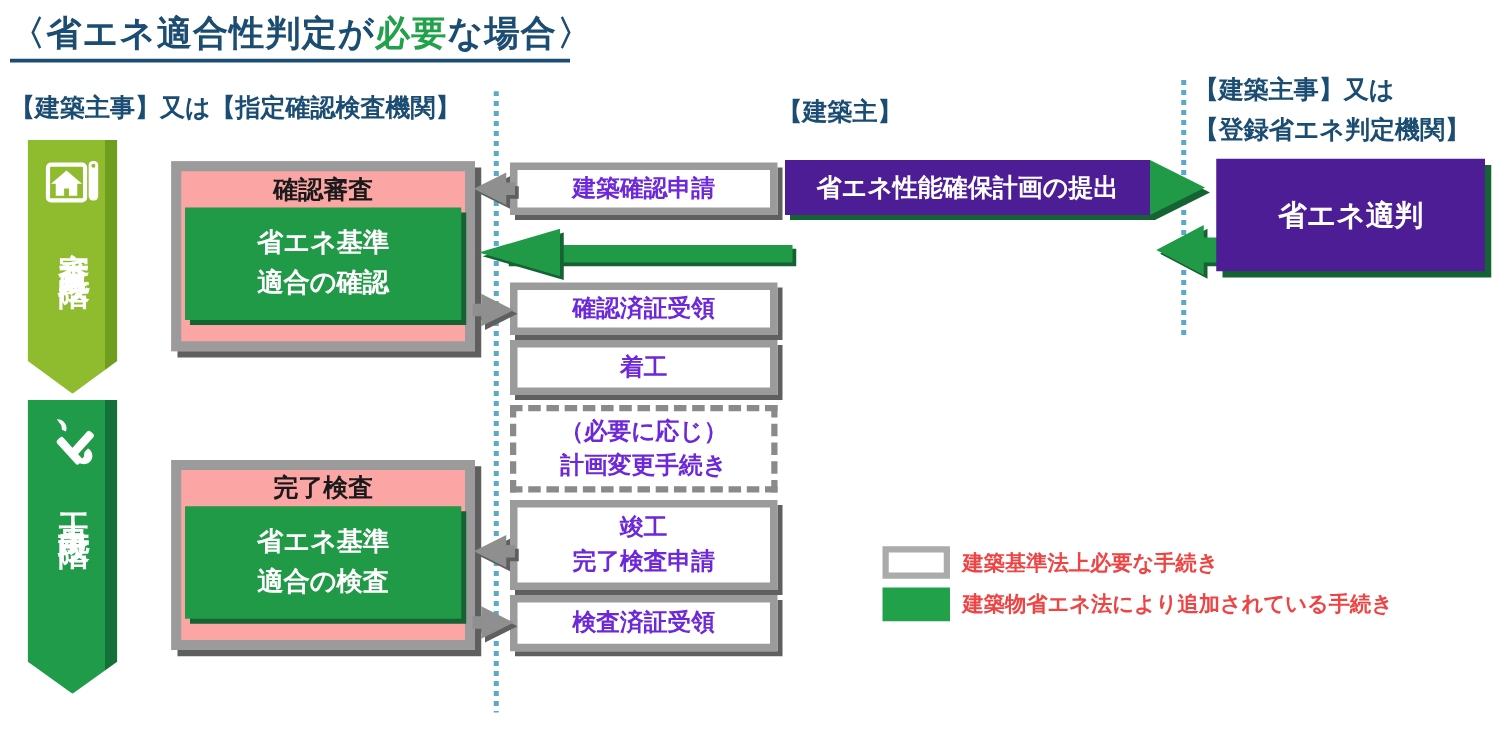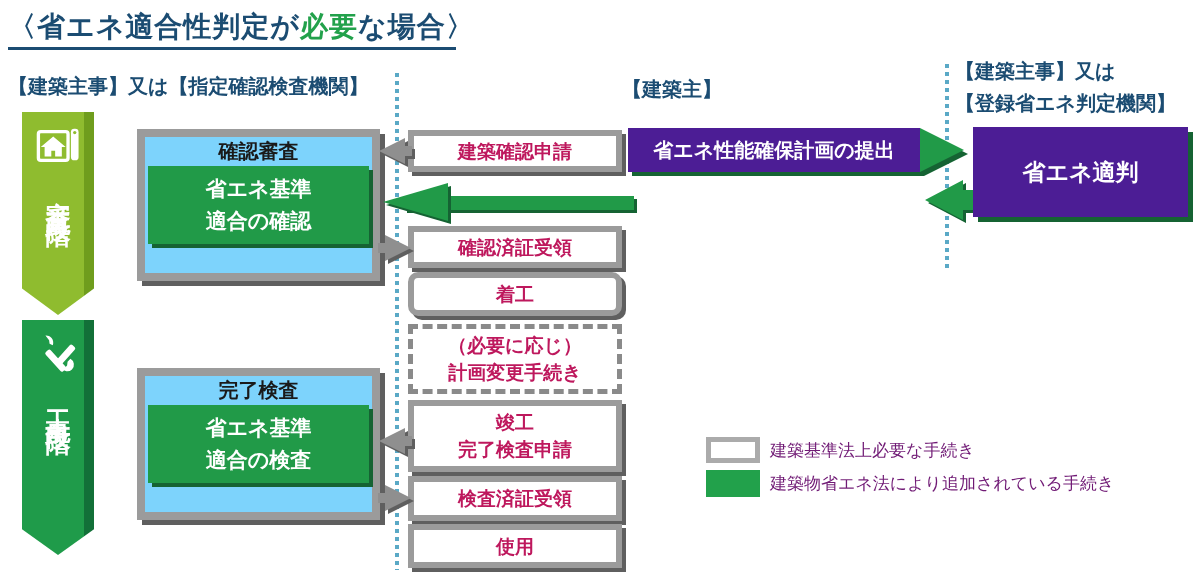--- a/index.html
+++ b/index.html
@@ -22,38 +22,38 @@
   .dotline { width:4px; background:repeating-linear-gradient(to bottom,#5aa9c6 0 4px,rgba(255,255,255,0) 4px 8px); }
 
   
   .ribbon { width:72px; color:#fff; display:flex; flex-direction:column; align-items:center; }
   .ribbon-1 { clip-path:polygon(0 0,100% 0,100% 87%,50% 100%,0 87%); background:linear-gradient(to right,#8fbc2f 0 62px,#6f9d1d 62px); }
   .ribbon-2 { clip-path:polygon(0 0,100% 0,100% 89%,50% 100%,0 89%); background:linear-gradient(to right,#1f9b4a 0 62px,#127038 62px); }
   .ribbon .ricon { margin-top:12px; width:44px; height:44px; }
   .vlabel { margin-top:14px; writing-mode:vertical-rl; text-orientation:upright; font-size:25px; font-weight:bold; letter-spacing:7px; line-height:1; }
 
   
-  .bigbox { width:243px; background:#7dd3fc; border:8px solid #9b9b9b; box-shadow:5px 5px 0 #5f5f5f; }
+  .bigbox { width:243px; background:#fca5a5; border:8px solid #9b9b9b; box-shadow:5px 5px 0 #5f5f5f; }
   .bigbox .bighead { height:29px; display:flex; align-items:center; justify-content:center; font-size:20px; font-weight:bold; color:#1a1a1a; }
-  .bigbox .biggreen { margin:0 3px; height:78px; background:#219a48; box-shadow:4px 4px 0 #156333;
+  .bigbox .biggreen { margin:0 3px; height:90px; background:#219a48; box-shadow:4px 4px 0 #156333;
     display:flex; flex-direction:column; align-items:center; justify-content:center; color:#fff; font-size:21px; font-weight:bold; line-height:32px; }
 
   
   .step { left:408px; width:214px; background:#fff; border:6px solid #9b9b9b; box-shadow:4px 4px 0 #5f5f5f;
     display:flex; flex-direction:column; align-items:center; justify-content:center;
-    font-size:19px; font-weight:bold; color:#be185d; line-height:27px; text-align:center; }
+    font-size:19px; font-weight:bold; color:#6d28d9; line-height:27px; text-align:center; }
   .step.dashed { border:5px dashed #8a8a8a; box-shadow:none; background:#fff; }
 
   
   .greenbar { background:#4c1d95; box-shadow:4px 4px 0 #156333; color:#fff; font-weight:bold;
     display:flex; align-items:center; justify-content:center; white-space:nowrap; }
 
   
   .legend-swatch { width:54px; height:26px; }
-  .legend-label { font-size:17px; font-weight:normal; color:#701a75; line-height:27px; white-space:nowrap; }
+  .legend-label { font-size:17px; font-weight:bold; color:#ef4444; line-height:27px; white-space:nowrap; }
 </style>
 </head>
 <body>
 
 <div class="canvas">
 
   <div class="abs title">
     <span>〈省エネ適合性判定が</span><span class="hl">必要</span><span>な場合〉</span>
   </div>
   <div class="abs title-underline"></div>
@@ -101,36 +101,33 @@
       <div>適合の検査</div>
     </div>
   </div>
 
   <div class="abs step" style="top:130px; height:42px;">
     <div>建築確認申請</div>
   </div>
   <div class="abs step" style="top:226px; height:42px;">
     <div>確認済証受領</div>
   </div>
-  <div class="abs step" style="top:272px; height:44px;border-radius:10px;">
+  <div class="abs step" style="top:272px; height:44px;">
     <div>着工</div>
   </div>
   <div class="abs step dashed" style="top:324px; height:70px;">
     <div>（必要に応じ）</div>
     <div>計画変更手続き</div>
   </div>
   <div class="abs step" style="top:400px; height:72px;">
     <div>竣工</div>
     <div>完了検査申請</div>
   </div>
   <div class="abs step" style="top:476px; height:45px;">
     <div>検査済証受領</div>
-  </div>
-  <div class="abs step" style="top:524px; height:44px;">
-    <div>使用</div>
   </div>
 
   <div class="abs greenbar" style="left:628px; top:128px; width:292px; height:44px; font-size:20px;">
     <span>省エネ性能確保計画の提出</span>
   </div>
   <svg class="abs" style="left:918px; top:126px;" width="52" height="52" viewBox="0 0 52 52">
     <polygon points="6,6 50,28 6,50" fill="#156333"></polygon>
     <polygon points="2,2 46,24 2,46" fill="#219a48"></polygon>
   </svg>
 

